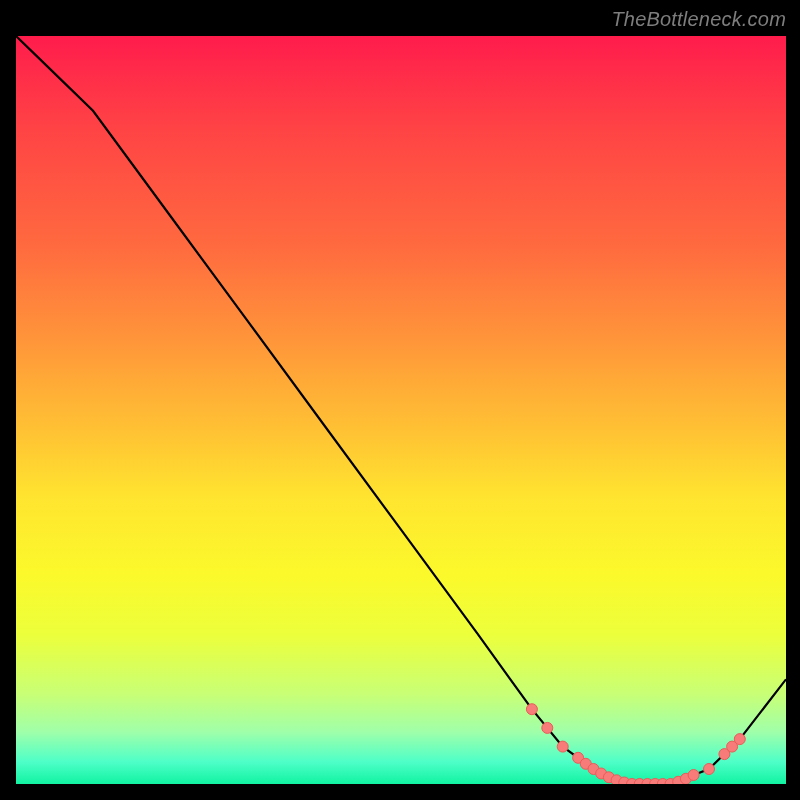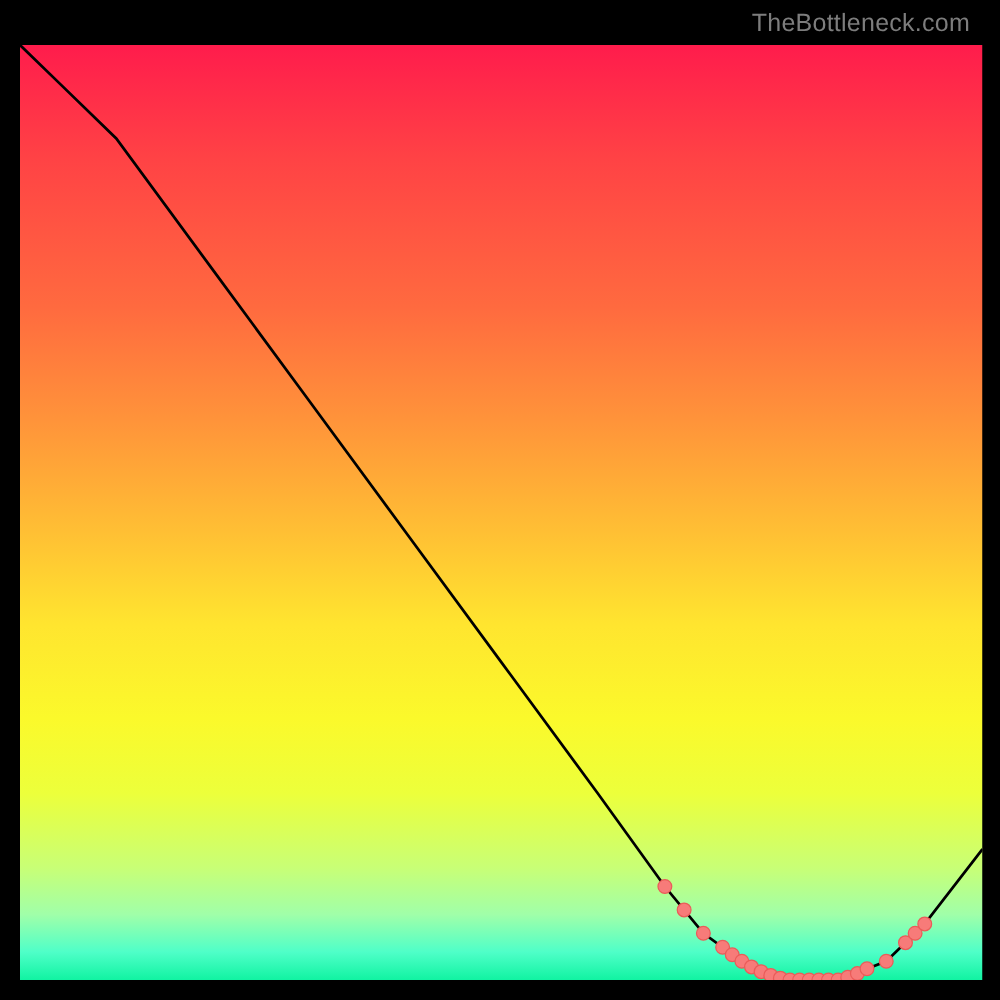--- a/index.html
+++ b/index.html
@@ -44,25 +44,26 @@
   }
   svg.curve {
     position: absolute;
     left: 0;
     top: 0;
     width: 770px;
     height: 748px;
   }
   .watermark {
     position: absolute;
-    right: 24px;
+    right: 14px;
     top: 8px;
     color: #7d7d7d;
     font-size: 20px;
     letter-spacing: 0.2px;
+    font-style: italic;
   }
 </style>
 </head>
 <body>
 
 <div class="frame">
   <div class="watermark">TheBottleneck.com</div>
 
   <div class="plot">
     <svg class="curve" viewBox="0 0 770 748" preserveAspectRatio="none">

